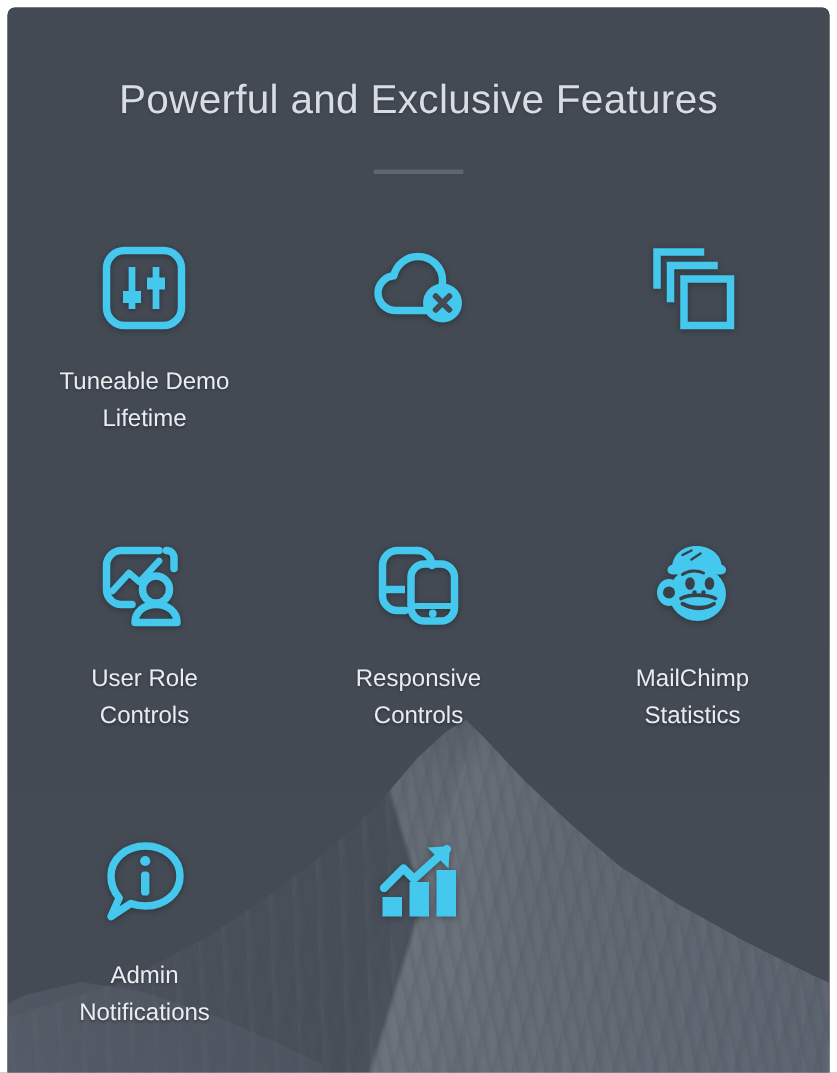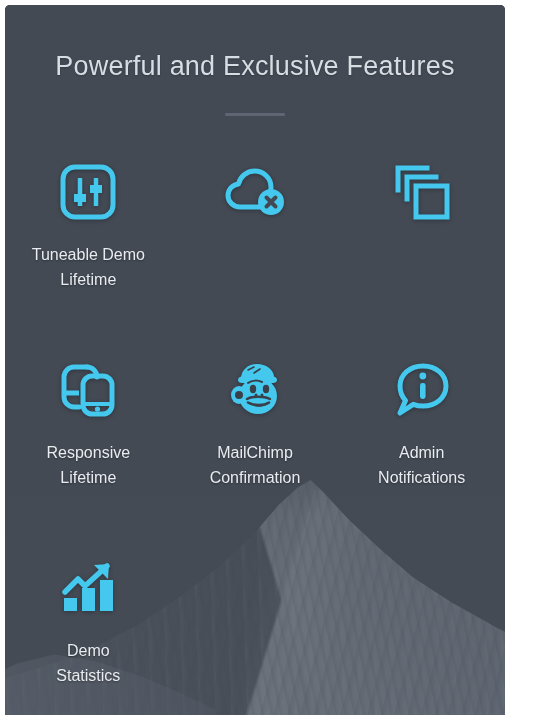--- a/index.html
+++ b/index.html
@@ -11,21 +11,21 @@
     width: 558px;
     height: 715px;
     overflow: hidden;
     font-family: "Liberation Sans", sans-serif;
   }
 
   #features-card {
     position: absolute;
     left: 5px;
     top: 5px;
-    width: 500px;
+    width: 548px;
     height: 710px;
     border-radius: 5px 5px 0 0;
     overflow: hidden;
     background: #434a54;
   }
 
   
   .bg-photo {
     position: absolute;
     left: 0;
@@ -205,34 +205,47 @@
       <div class="feature">
         <div class="feature-icon">
           <svg width="58" height="58" viewBox="0 0 58 58" fill="none">
             <path d="M5 27 V5 H34" stroke="#45c8ee" stroke-width="5" stroke-linecap="square"></path>
             <path d="M14 36 V14 H43" stroke="#45c8ee" stroke-width="5" stroke-linecap="square"></path>
             <rect x="23" y="23" width="31" height="31" stroke="#45c8ee" stroke-width="5"></rect>
           </svg>
         </div>
       </div>
 
+      <div class="feature">
+        <div class="feature-icon">
+          <svg width="60" height="58" viewBox="0 0 60 58" fill="none">
+            <path d="M40 6 H15 C9.5 6 5 10.5 5 16 V32 C5 37.5 9.5 42 15 42 H22" stroke="#45c8ee" stroke-width="5" stroke-linecap="round"></path>
+            <path d="M45 6 C47.8 6 50 8.2 50 11 V18" stroke="#45c8ee" stroke-width="5" stroke-linecap="round"></path>
+            <path d="M9 33 L20 21 L27 27 L40 13" stroke="#45c8ee" stroke-width="4.5" stroke-linecap="round" stroke-linejoin="round"></path>
+            <circle cx="38" cy="32" r="9" stroke="#45c8ee" stroke-width="5"></circle>
+            <path d="M24 54 C24 46.8 30.3 42 38 42 C45.7 42 52 46.8 52 54 Z" stroke="#45c8ee" stroke-width="5" stroke-linejoin="round"></path>
+          </svg>
+        </div>
+        <div class="feature-label">User Role
+Controls</div>
+      </div>
 
       <div class="feature">
         <div class="feature-icon">
           <svg width="58" height="58" viewBox="0 0 58 58" fill="none">
             <path d="M28 6 H15 C9.5 6 5 10.5 5 16 V36 C5 41.5 9.5 46 15 46 H20" stroke="#45c8ee" stroke-width="5" stroke-linecap="round"></path>
             <path d="M28 6 C33.5 6 38 10.5 38 16" stroke="#45c8ee" stroke-width="5" stroke-linecap="round"></path>
             <line x1="5" y1="32" x2="20" y2="32" stroke="#45c8ee" stroke-width="5"></line>
             <rect x="24" y="15" width="29" height="38" rx="9" stroke="#45c8ee" stroke-width="5"></rect>
             <line x1="24" y1="43" x2="53" y2="43" stroke="#45c8ee" stroke-width="4"></line>
             <circle cx="38.5" cy="48" r="2.6" fill="#45c8ee"></circle>
           </svg>
         </div>
         <div class="feature-label">Responsive
-Lifetime</div>
+Controls</div>
       </div>
 
       <div class="feature">
         <div class="feature-icon">
           <svg width="62" height="58" viewBox="0 0 62 58" fill="none">
 
             <path d="M17 18 C17 9 24 3 33 3 C42 3 49 8 50 15 C50.4 17.5 49 19 47 19 L19 19 C17.8 19 17 18.8 17 18 Z" fill="#45c8ee"></path>
             <path d="M14 19 C14 16.8 15.8 15.5 18 15.5 H49 C51.2 15.5 53 16.8 53 19 C53 21 51.2 22 49 22 H18 C15.8 22 14 21 14 19 Z" fill="#45c8ee"></path>
 
             <ellipse cx="34" cy="35" rx="19" ry="18" fill="#45c8ee"></ellipse>
@@ -249,21 +262,21 @@
             <path d="M24 42 C30 47 40 47 45 42 C41 46 29 46 24 42 Z" fill="#3a4049"></path>
             <path d="M24 41.5 C30 45 40 45 45 41.5" stroke="#3a4049" stroke-width="2.6" stroke-linecap="round" fill="none"></path>
 
             <circle cx="32" cy="34" r="1.5" fill="#3a4049"></circle>
             <circle cx="38" cy="34" r="1.5" fill="#3a4049"></circle>
 
             <path d="M24 9 L30 6 M30 12 L36 8" stroke="#3a4049" stroke-width="1.6" stroke-linecap="round"></path>
           </svg>
         </div>
         <div class="feature-label">MailChimp
-Confirmation</div>
+Statistics</div>
       </div>
 
 
       <div class="feature">
         <div class="feature-icon">
           <svg width="56" height="56" viewBox="0 0 56 56" fill="none">
             <path d="M29 4 C42 4 52 12.6 52 24 C52 35.4 42 44 29 44 C25.5 44 22.2 43.4 19.3 42.3 L6 51 L11.5 38.6 C8 34.6 6 29.6 6 24 C6 12.6 16 4 29 4 Z" stroke="#45c8ee" stroke-width="5" stroke-linejoin="round"></path>
             <rect x="26" y="21" width="5.6" height="16" rx="2.4" fill="#45c8ee"></rect>
             <circle cx="28.8" cy="14" r="3.4" fill="#45c8ee"></circle>
           </svg>
@@ -275,19 +288,17 @@
       <div class="feature">
         <div class="feature-icon">
           <svg width="60" height="56" viewBox="0 0 60 56" fill="none">
             <rect x="6" y="38" width="13" height="13" fill="#45c8ee"></rect>
             <rect x="24" y="28" width="13" height="23" fill="#45c8ee"></rect>
             <rect x="42" y="20" width="13" height="31" fill="#45c8ee"></rect>
             <path d="M7 32 L20 19 L27 26 L49 6" stroke="#45c8ee" stroke-width="5.5" stroke-linecap="round" stroke-linejoin="round"></path>
             <path d="M36 5 L51 4 L50 19 Z" fill="#45c8ee"></path>
           </svg>
         </div>
-        <div class="feature-label">Demo
-Statistics</div>
       </div>
 
     </div>
   </div>
 </div>
 
 </body></html>

